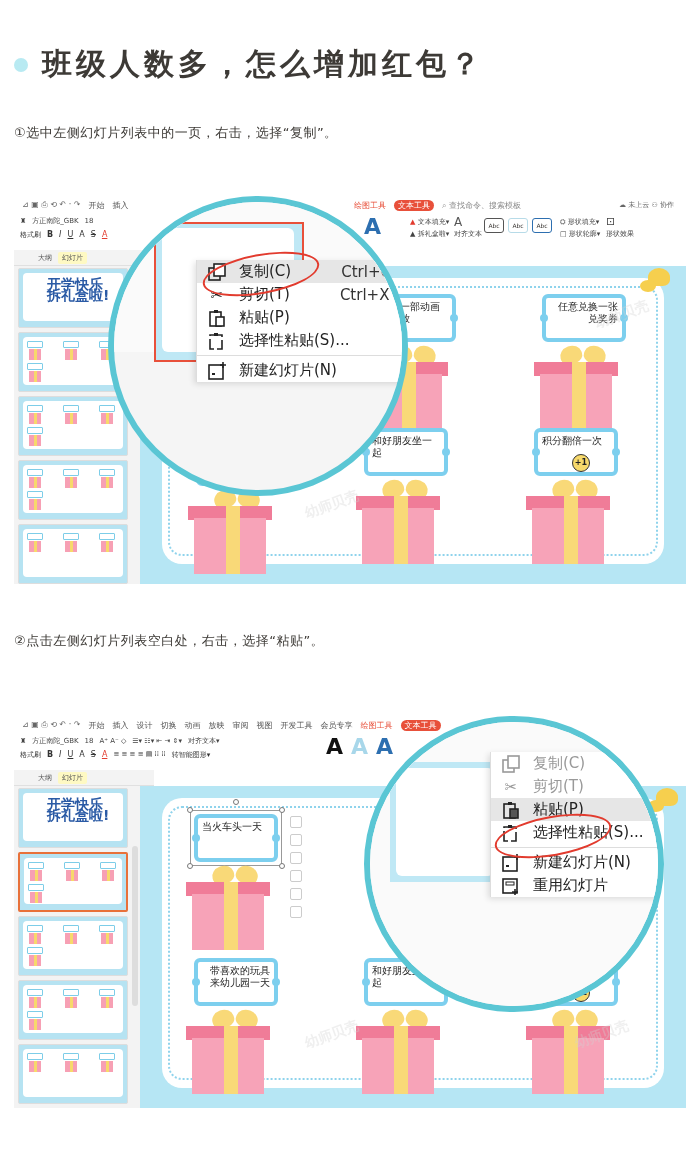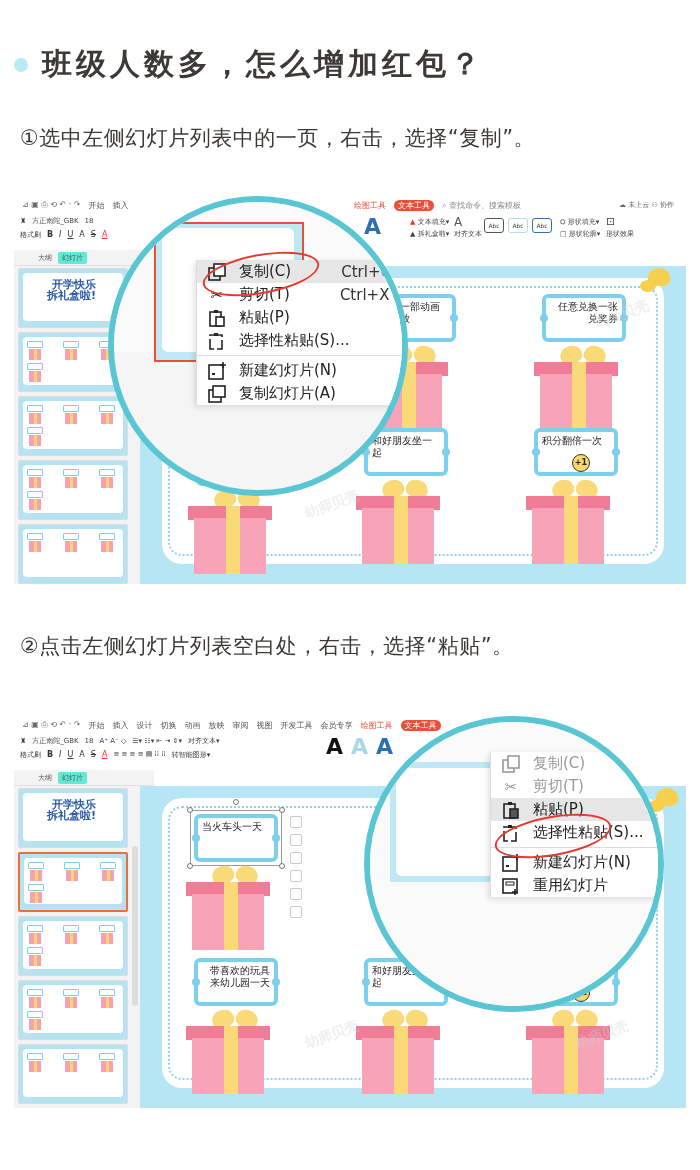--- a/index.html
+++ b/index.html
@@ -3,21 +3,21 @@
 <meta charset="utf-8">
 <style>
   * { box-sizing: border-box; margin: 0; padding: 0; }
   html, body { width: 700px; height: 1170px; background: #ffffff; overflow: hidden; }
   body { font-family: "DejaVu Sans", "Liberation Sans", sans-serif; color: #3d3a36; position: relative; }
 
   .heading { position: absolute; left: 14px; top: 44px; display: flex; align-items: center; }
   .heading .dot { width: 14px; height: 14px; border-radius: 50%; background: #b8eaf2; margin-right: 14px; }
   .heading .title { font-size: 30px; font-weight: bold; letter-spacing: 4px; color: #3d3a36; }
 
-  .step { position: absolute; left: 20px; font-size: 21px; color: #3d3a36; letter-spacing: 0.5px; }
+  .step { position: absolute; left: 14px; font-size: 13px; color: #3d3a36; letter-spacing: 0.5px; }
   .step1 { top: 124px; }
   .step2 { top: 632px; }
 
   .shot { position: absolute; left: 14px; width: 672px; overflow: hidden; }
   .shot1 { top: 196px; height: 388px; }
   .shot2 { top: 716px; height: 392px; }
 
   
   .ribbon { position: absolute; left: 0; top: 0; width: 672px; height: 54px; background: #fff; }
   .ribbon .qa { position: absolute; left: 8px; top: 4px; font-size: 8px; color: #666; display: flex; gap: 8px; white-space: nowrap; }
@@ -31,32 +31,32 @@
   .ribbon .wordart { position: absolute; top: 18px; display: flex; gap: 8px; font-size: 22px; font-weight: bold; }
   .ribbon .wa-black { color: #111; }
   .ribbon .wa-light { color: #a8d7ea; }
   .ribbon .wa-outline { color: #2d6fb0; }
   .ribbon .textfill { position: absolute; top: 20px; font-size: 7px; color: #444; line-height: 12px; }
   .ribbon .abc-box { position: absolute; top: 22px; width: 20px; height: 15px; border: 1px solid #555; border-radius: 3px; font-size: 6px; text-align: center; line-height: 13px; background: #fff; }
   .ribbon .abc-box.light { border-color: #b7dbe8; }
   .ribbon .abc-box.blue { border-color: #2d6fb0; }
 
   .pane-tabs { position: absolute; left: 0; top: 54px; width: 140px; height: 16px; background: #f3f3f3; font-size: 7px; color: #555; display: flex; gap: 6px; padding-left: 24px; align-items: center; border-bottom: 1px solid #e0e0e0; }
-  .pane-tabs .active { background: #5eead4; padding: 1px 4px; border-radius: 2px; }
+  .pane-tabs .active { background: #fef9c3; padding: 1px 4px; border-radius: 2px; }
 
   .thumbs { position: absolute; left: 0; top: 70px; width: 126px; bottom: 0; background: #f3f3f3; }
   .thumb { position: absolute; left: 4px; width: 110px; height: 60px; background: #b6e3f2; border: 1px solid #ddd; border-radius: 2px; }
   .thumb.selected { border: 2px solid #e8713a; }
   .thumb .inner { position: absolute; left: 4px; top: 4px; right: 4px; bottom: 6px; background: #fff; border-radius: 4px; }
   .thumb .mini { position: absolute; width: 16px; height: 20px; }
   .thumb .mini .card { position: absolute; left: 0; top: 0; width: 16px; height: 7px; border: 1px solid #7dcde8; background: #fff; border-radius: 1px; }
   .thumb .mini .box { position: absolute; left: 2px; top: 8px; width: 12px; height: 11px; background: #f7a0b4; }
   .thumb .mini .box::after { content: ""; position: absolute; left: 5px; top: 0; width: 3px; height: 11px; background: #f7d96b; }
   .thumb.cover .inner { background: #fff; }
-  .cover-title { position: absolute; left: 24px; top: 6px; font-size: 11px; font-weight: bold; color: #2a5aa5; line-height: 11px; text-align: right; }
+  .cover-title { position: absolute; left: 24px; top: 6px; font-size: 14px; font-weight: bold; color: #2a5aa5; line-height: 11px; text-align: left; }
   .scrollbar { position: absolute; left: 118px; top: 70px; width: 6px; height: 160px; background: #ddd; border-radius: 3px; }
 
   .canvas { position: absolute; left: 126px; top: 70px; right: 0; bottom: 0; background: #b6e6f4; }
   .slide { position: absolute; left: 22px; top: 12px; right: 22px; bottom: 20px; background: #fff; border-radius: 20px; }
   .slide .dotted { position: absolute; left: 6px; top: 8px; right: 6px; bottom: 8px; border: 2px dotted #8fd3ec; border-radius: 14px; }
 
   .gift { position: absolute; width: 120px; height: 150px; }
   .gift .card { position: absolute; left: 20px; top: 0; width: 84px; height: 48px; background: #fff; border: 4px solid #7dcfee; border-radius: 6px; font-size: 10px; color: #222; padding: 3px 4px; line-height: 12px; }
   .gift .card .notch-l, .gift .card .notch-r { position: absolute; top: 16px; width: 8px; height: 8px; border-radius: 50%; background: #7dcfee; }
   .gift .card .notch-l { left: -6px; } .gift .card .notch-r { right: -6px; }
@@ -346,29 +346,20 @@
       <div class="ctx-sep"></div>
       <div class="ctx-item">
         <span class="ic">
             <svg width="18" height="18" viewBox="0 0 18 18">
               <rect x="1" y="3" width="14" height="14" fill="none" stroke="#222" stroke-width="1.6"></rect>
               <path d="M15 0v6M12 3h6" stroke="#222" stroke-width="1.6"></path>
               <rect x="4" y="11" width="3" height="2" fill="#222"></rect>
             </svg>
           </span>
         <span>新建幻灯片(N)</span>
-      </div>
-      <div class="ctx-item">
-        <span class="ic">
-            <svg width="18" height="18" viewBox="0 0 18 18">
-              <rect x="1" y="5" width="12" height="12" fill="none" stroke="#222" stroke-width="1.6"></rect>
-              <rect x="5" y="1" width="12" height="11" fill="#fff" stroke="#222" stroke-width="1.6"></rect>
-            </svg>
-          </span>
-        <span>复制幻灯片(A)</span>
       </div>
     </div>
     <div class="red-oval" style="left:88px;top:52px;width:118px;height:40px;"></div>
   </div>
 </div>
 
 <div class="step step2">②点击左侧幻灯片列表空白处，右击，选择“粘贴”。</div>
 
 <div class="shot shot2">
   <div class="ribbon">

